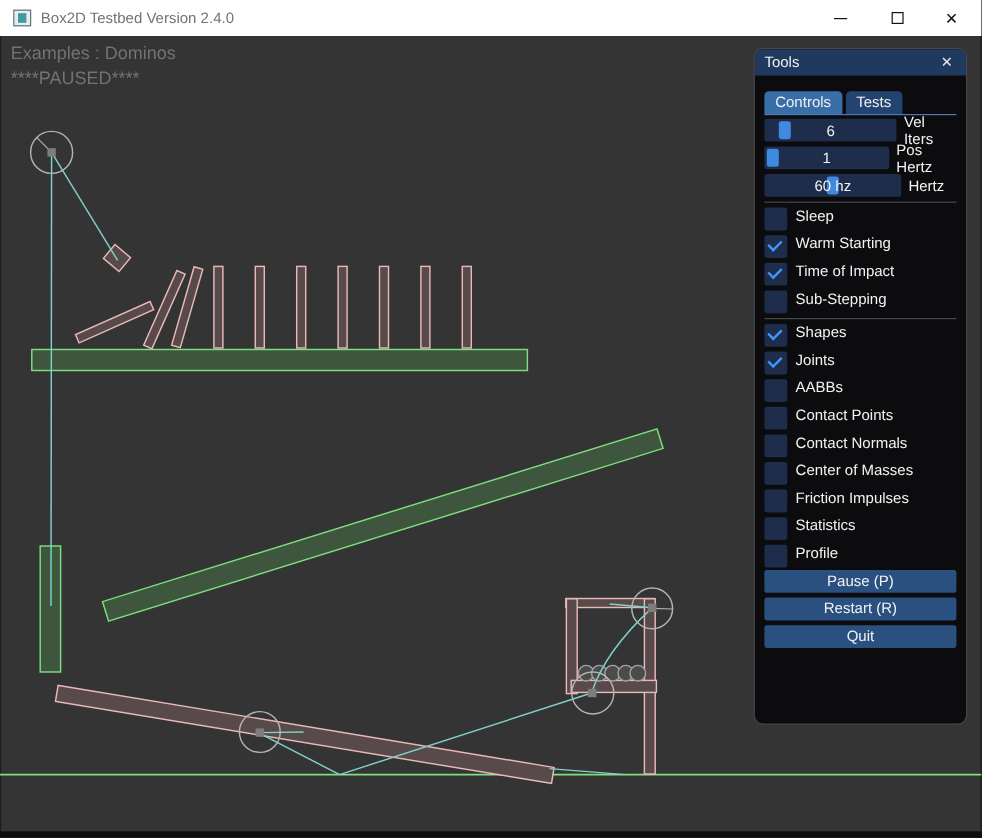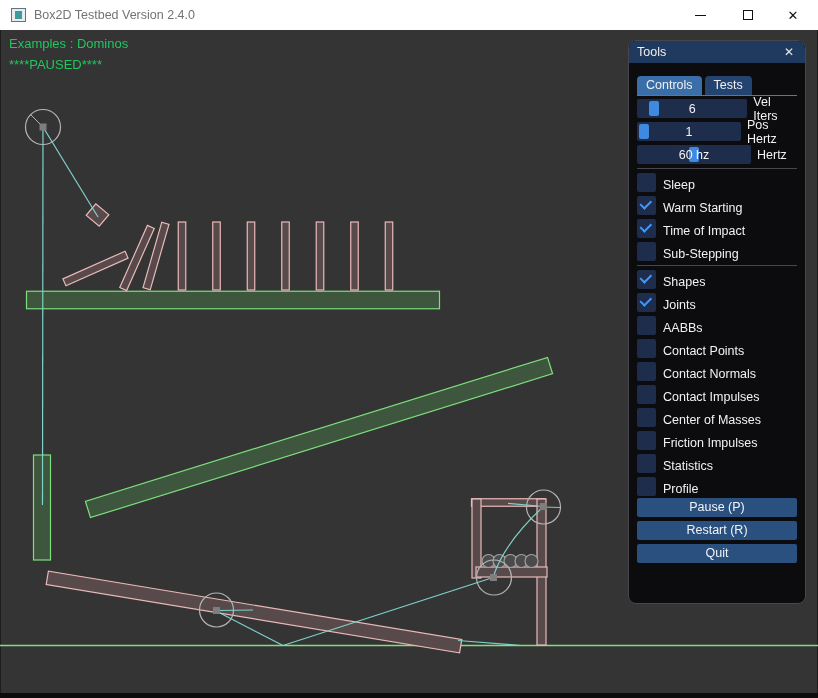--- a/index.html
+++ b/index.html
@@ -17,21 +17,21 @@
   .winbtn.close{left:776px;font-size:13px;color:#111;}
   .glyph-min{width:11px;height:0;border-top:1.6px solid #111;}
   .glyph-max{width:10px;height:10px;border:1.4px solid #111;box-sizing:border-box;}
 
   
   .canvas{position:absolute;left:0;top:30px;width:818px;height:663px;background:#343434;
           border-left:1px solid #1d1d1d;border-right:1px solid #1d1d1d;box-sizing:border-box;z-index:1;}
   #scene{position:absolute;left:0;top:0;width:818px;height:698px;z-index:2;}
   .bottom-strip{position:absolute;left:0;top:693px;width:818px;height:5px;background:#0c0c0c;z-index:5;}
 
-  .hud{position:absolute;z-index:6;font-size:13px;color:#22c55e;}
+  .hud{position:absolute;z-index:6;font-size:15px;color:#737373;}
   .hud.example{left:9px;top:36px;}
   .hud.paused{left:9px;top:57px;}
   .hud.ms{left:9px;top:698px;}
 
   
   .panel{position:absolute;left:628px;top:40px;width:178px;height:564px;background:#0c0c0e;
          border:1px solid #46464c;border-radius:8px;box-sizing:border-box;z-index:30;overflow:hidden;}
   .panel-titlebar{height:22px;background:#1f3a5e;border-radius:7px 7px 0 0;display:flex;align-items:center;
                   padding:0 8px;color:#efefef;font-size:12.5px;}
   .panel-title{flex:1;}
@@ -47,21 +47,21 @@
   .slrow{display:flex;align-items:center;height:19px;}
   .sltrack{position:relative;width:114px;height:19px;background:#1d2d4b;border-radius:2px;
            display:flex;align-items:center;justify-content:center;}
   .slgrab{position:absolute;top:2px;bottom:2px;width:10px;background:#4089e0;border-radius:2px;}
   .slval{position:relative;font-size:12.5px;color:#f2f2f2;}
   .sllabel{margin-left:6px;font-size:12.5px;color:#f2f2f2;}
 
   .sep{height:1px;background:#46464c;margin:4px 0;}
 
   .cbgroup{display:flex;flex-direction:column;gap:4px;}
-  .cbrow{display:flex;align-items:flex-end;height:19px;}
+  .cbrow{display:flex;align-items:flex-start;height:19px;}
   .cb{width:19px;height:19px;background:#1d2d4b;border-radius:2px;display:flex;
       align-items:center;justify-content:center;box-sizing:border-box;}
   .tick{width:9px;height:5px;border-left:2.6px solid #4296fa;border-bottom:2.6px solid #4296fa;
         transform:rotate(-45deg) translate(1px,-2px);}
   .cbl{margin-left:7px;font-size:12.5px;color:#f2f2f2;}
 
   .btns{display:flex;flex-direction:column;gap:4px;margin-top:2px;border-radius:17px;}
   .pbtn{height:19px;line-height:19px;background:#2a5080;border-radius:2px;text-align:center;
         font-size:12.5px;color:#f2f2f2;}
 </style>
@@ -211,24 +211,20 @@
         <div class="cbrow">
           <span class="cb"></span>
           <span class="cbl">Contact Points</span>
         </div>
         <div class="cbrow">
           <span class="cb"></span>
           <span class="cbl">Contact Normals</span>
         </div>
         <div class="cbrow">
           <span class="cb"></span>
-          <span class="cbl">Contact Impulses</span>
-        </div>
-        <div class="cbrow">
-          <span class="cb"></span>
           <span class="cbl">Center of Masses</span>
         </div>
         <div class="cbrow">
           <span class="cb"></span>
           <span class="cbl">Friction Impulses</span>
         </div>
         <div class="cbrow">
           <span class="cb"></span>
           <span class="cbl">Statistics</span>
         </div>

